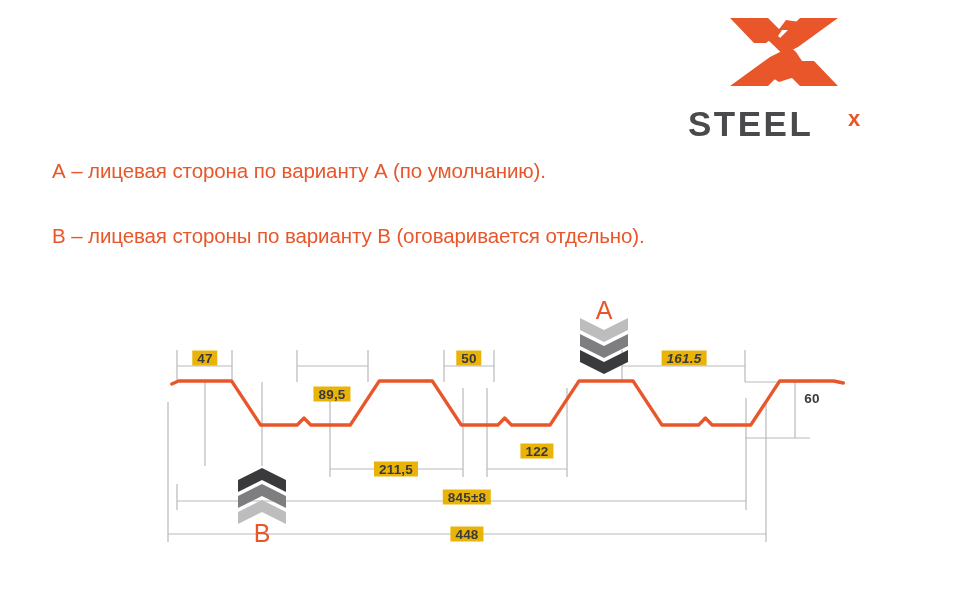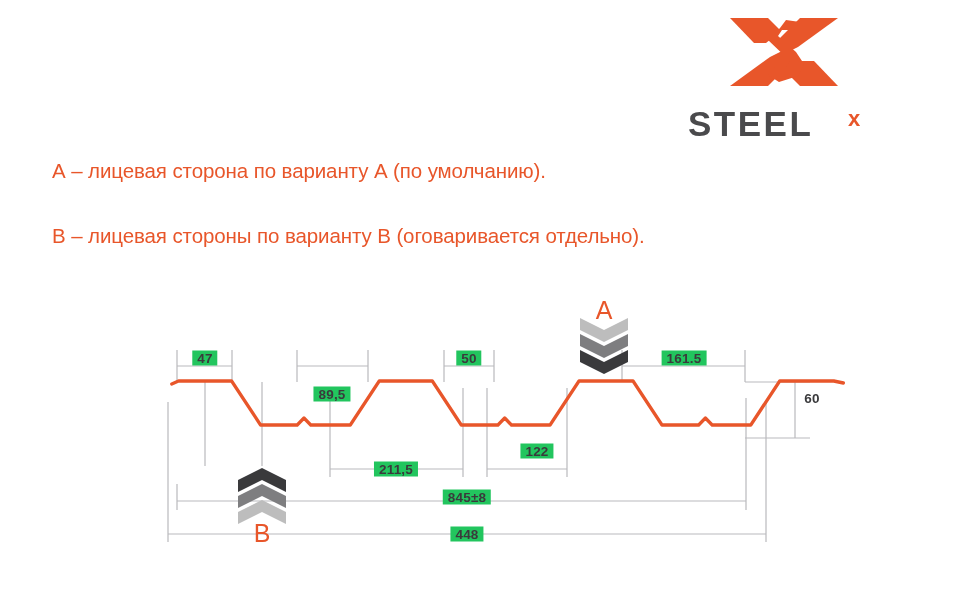--- a/index.html
+++ b/index.html
@@ -50,21 +50,21 @@
     width: 970px; height: 300px;
   }
 
   
   .dim-label {
     position: absolute;
     color: #3A3A3C;
     font-size: 13.5px;
     font-weight: bold;
     letter-spacing: 0.2px;
-    background: #22c55e;
+    background: #eab308;
     padding: 0 5px;
     white-space: nowrap;
     transform: translate(-50%, -50%);
   }
 
   .marker-letter {
     position: absolute;
     color: #E8562A;
     font-size: 25px;
     font-weight: 400;
@@ -197,21 +197,21 @@
     </g>
   </svg>
 
   
   <div class="dim-label" style="left:205px; top:88px;">47</div>
 
   <div class="dim-label" style="left:332px; top:88px;margin-top:36px;">89,5</div>
 
   <div class="dim-label" style="left:469px; top:88px;">50</div>
 
-  <div class="dim-label" style="left:684px; top:88px;">161.5</div>
+  <div class="dim-label" style="left:684px; top:88px;font-style:italic;">161.5</div>
 
   <div class="dim-label" style="left:396px; top:199px;text-align:center;">211,5</div>
 
   <div class="dim-label" style="left:537px; top:181px;">122</div>
 
   <div class="dim-label" style="left:467px; top:227px;">845±8</div>
 
   <div class="dim-label" style="left:467px; top:264px;">448</div>
 
   <div class="dim-label" style="left:812px; top:128px; background:transparent;">60</div>

